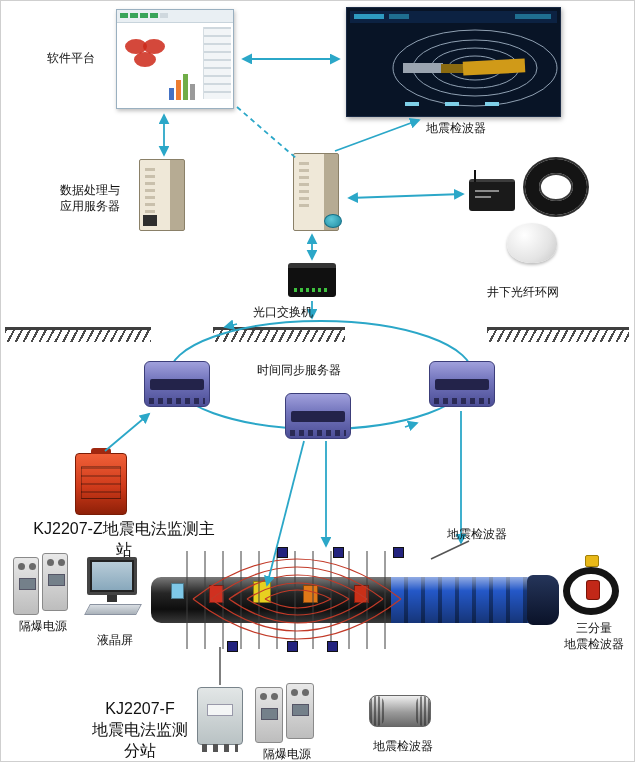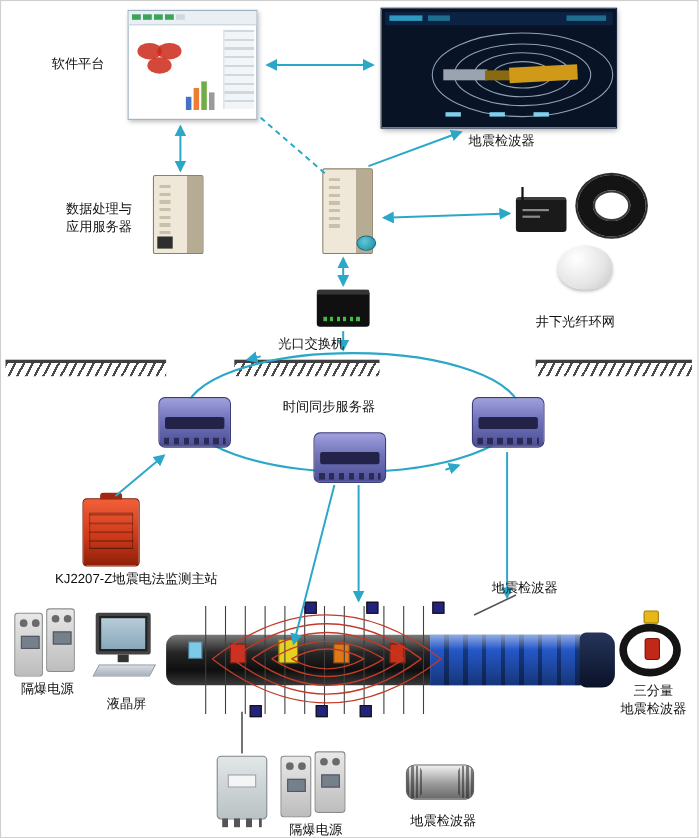--- a/index.html
+++ b/index.html
@@ -1,19 +1,19 @@
 <!DOCTYPE html>
 <html style="--c-arrow: #2ba7c8; --c-field: #c23a28; --c-master: #cf3a1a; --c-substation: #7577be; --c-tunnel_blue: #2458c8; --c-ground: #3f3f3f;"><head>
 <meta charset="utf-8">
 <style>
 *{margin:0;padding:0;box-sizing:border-box}
 body{background:#fff;font-family:"Liberation Sans",sans-serif}
 .canvas{position:relative;width:635px;height:762px;background:#fff;border:1px solid #cfcfcf;overflow:hidden}
 .lbl{position:absolute;font-size:12px;color:#111;text-align:center;line-height:1.3;z-index:6}
-.lbl.small{font-size:12px}
+.lbl.small{font-size:16px}
 .ground{position:absolute;height:15px;border-top:3px solid var(--c-ground,#3f3f3f);background:repeating-linear-gradient(118deg,#4a4a4a 0 2px,transparent 2px 7px);z-index:1}
 svg.layer{position:absolute;left:0;top:0;z-index:4;pointer-events:none}
 svg.under{z-index:2}
 .arrow{stroke:var(--c-arrow,#2ba7c8);stroke-width:1.8;fill:none}
 .dashed{stroke-dasharray:5 4}
 marker path{fill:var(--c-arrow,#2ba7c8)}
 .ring{stroke:var(--c-arrow,#2ba7c8);stroke-width:2;fill:none}
 .wire{stroke:#555;stroke-width:1.5;fill:none}
 .dev{position:absolute;z-index:3}
 
@@ -214,20 +214,24 @@
     <div class="lcd-scr"></div>
     <div class="lcd-stand"></div>
     <div class="lcd-kb"></div>
   </div>
   <div class="lbl" style="left:88px;top:632px;width:52px">液晶屏</div>
 
   <div class="dev fsub" style="left:196px;top:686px;width:46px;height:58px">
     <div class="fsub-plate"></div>
     <div class="fsub-pins"></div>
   </div>
+  <div class="lbl small" style="left:84px;top:698px;width:110px">
+    <span>KJ2207-F</span><br>
+    <span>地震电法监测分站</span>
+  </div>
 
   <div class="dev" style="left:254px;top:682px;width:62px;height:62px">
     <div class="pw-box" style="left:0;top:4px;width:28px;height:56px"></div>
     <div class="pw-box" style="left:31px;top:0;width:28px;height:56px"></div>
   </div>
   <div class="lbl" style="left:256px;top:746px;width:60px">隔爆电源</div>
 
   <div class="dev geo" style="left:368px;top:694px;width:62px;height:32px">
     <div class="geo-end" style="left:0"></div>
     <div class="geo-end" style="right:0"></div>

